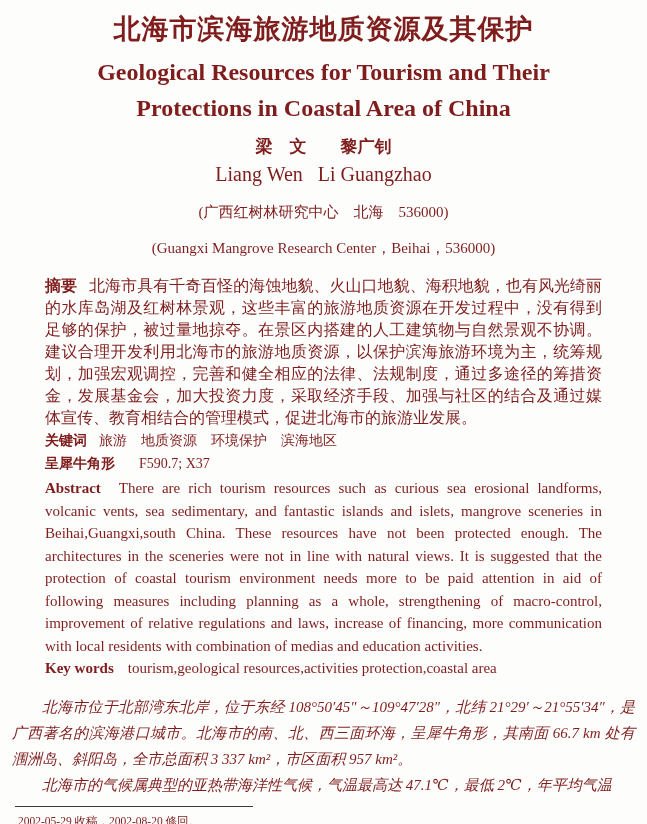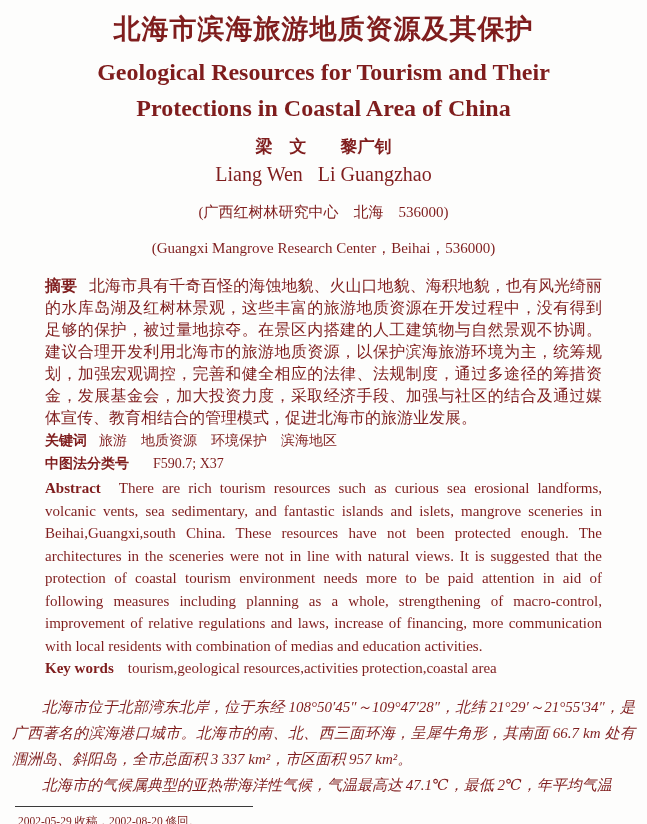--- a/index.html
+++ b/index.html
@@ -155,21 +155,21 @@
 
     <p class="zh-abstract">
       <span class="zh-label">摘要</span><span>北海市具有千奇百怪的海蚀地貌、火山口地貌、海积地貌，也有风光绮丽的水库岛湖及红树林景观，这些丰富的旅游地质资源在开发过程中，没有得到足够的保护，被过量地掠夺。在景区内搭建的人工建筑物与自然景观不协调。建议合理开发利用北海市的旅游地质资源，以保护滨海旅游环境为主，统筹规划，加强宏观调控，完善和健全相应的法律、法规制度，通过多途径的筹措资金，发展基金会，加大投资力度，采取经济手段、加强与社区的结合及通过媒体宣传、教育相结合的管理模式，促进北海市的旅游业发展。</span>
     </p>
 
     <p class="kw-line">
       <span class="zh-label">关键词</span><span class="pre">旅游　地质资源　环境保护　滨海地区</span>
     </p>
 
     <p class="clc-line">
-      <span class="zh-label">中图法分类号</span><span class="clc-value">F590.7; X37</span>
+      <span class="zh-label">呈犀牛角形</span><span class="clc-value">F590.7; X37</span>
     </p>
 
     <p class="en-abstract">
       <span class="en-label">Abstract</span><span>There are rich tourism resources such as curious sea erosional landforms, volcanic vents, sea sedimentary, and fantastic islands and islets, mangrove sceneries in Beihai,Guangxi,south China. These resources have not been protected enough. The architectures in the sceneries were not in line with natural views. It is suggested that the protection of coastal tourism environment needs more to be paid attention in aid of following measures including planning as a whole, strengthening of macro-control, improvement of relative regulations and laws, increase of financing, more communication with local residents with combination of medias and education activities.</span>
     </p>
 
     <p class="kw-en-line">
       <span class="kw-en-label">Key words</span><span>tourism,geological resources,activities protection,coastal area</span>
     </p>
 

